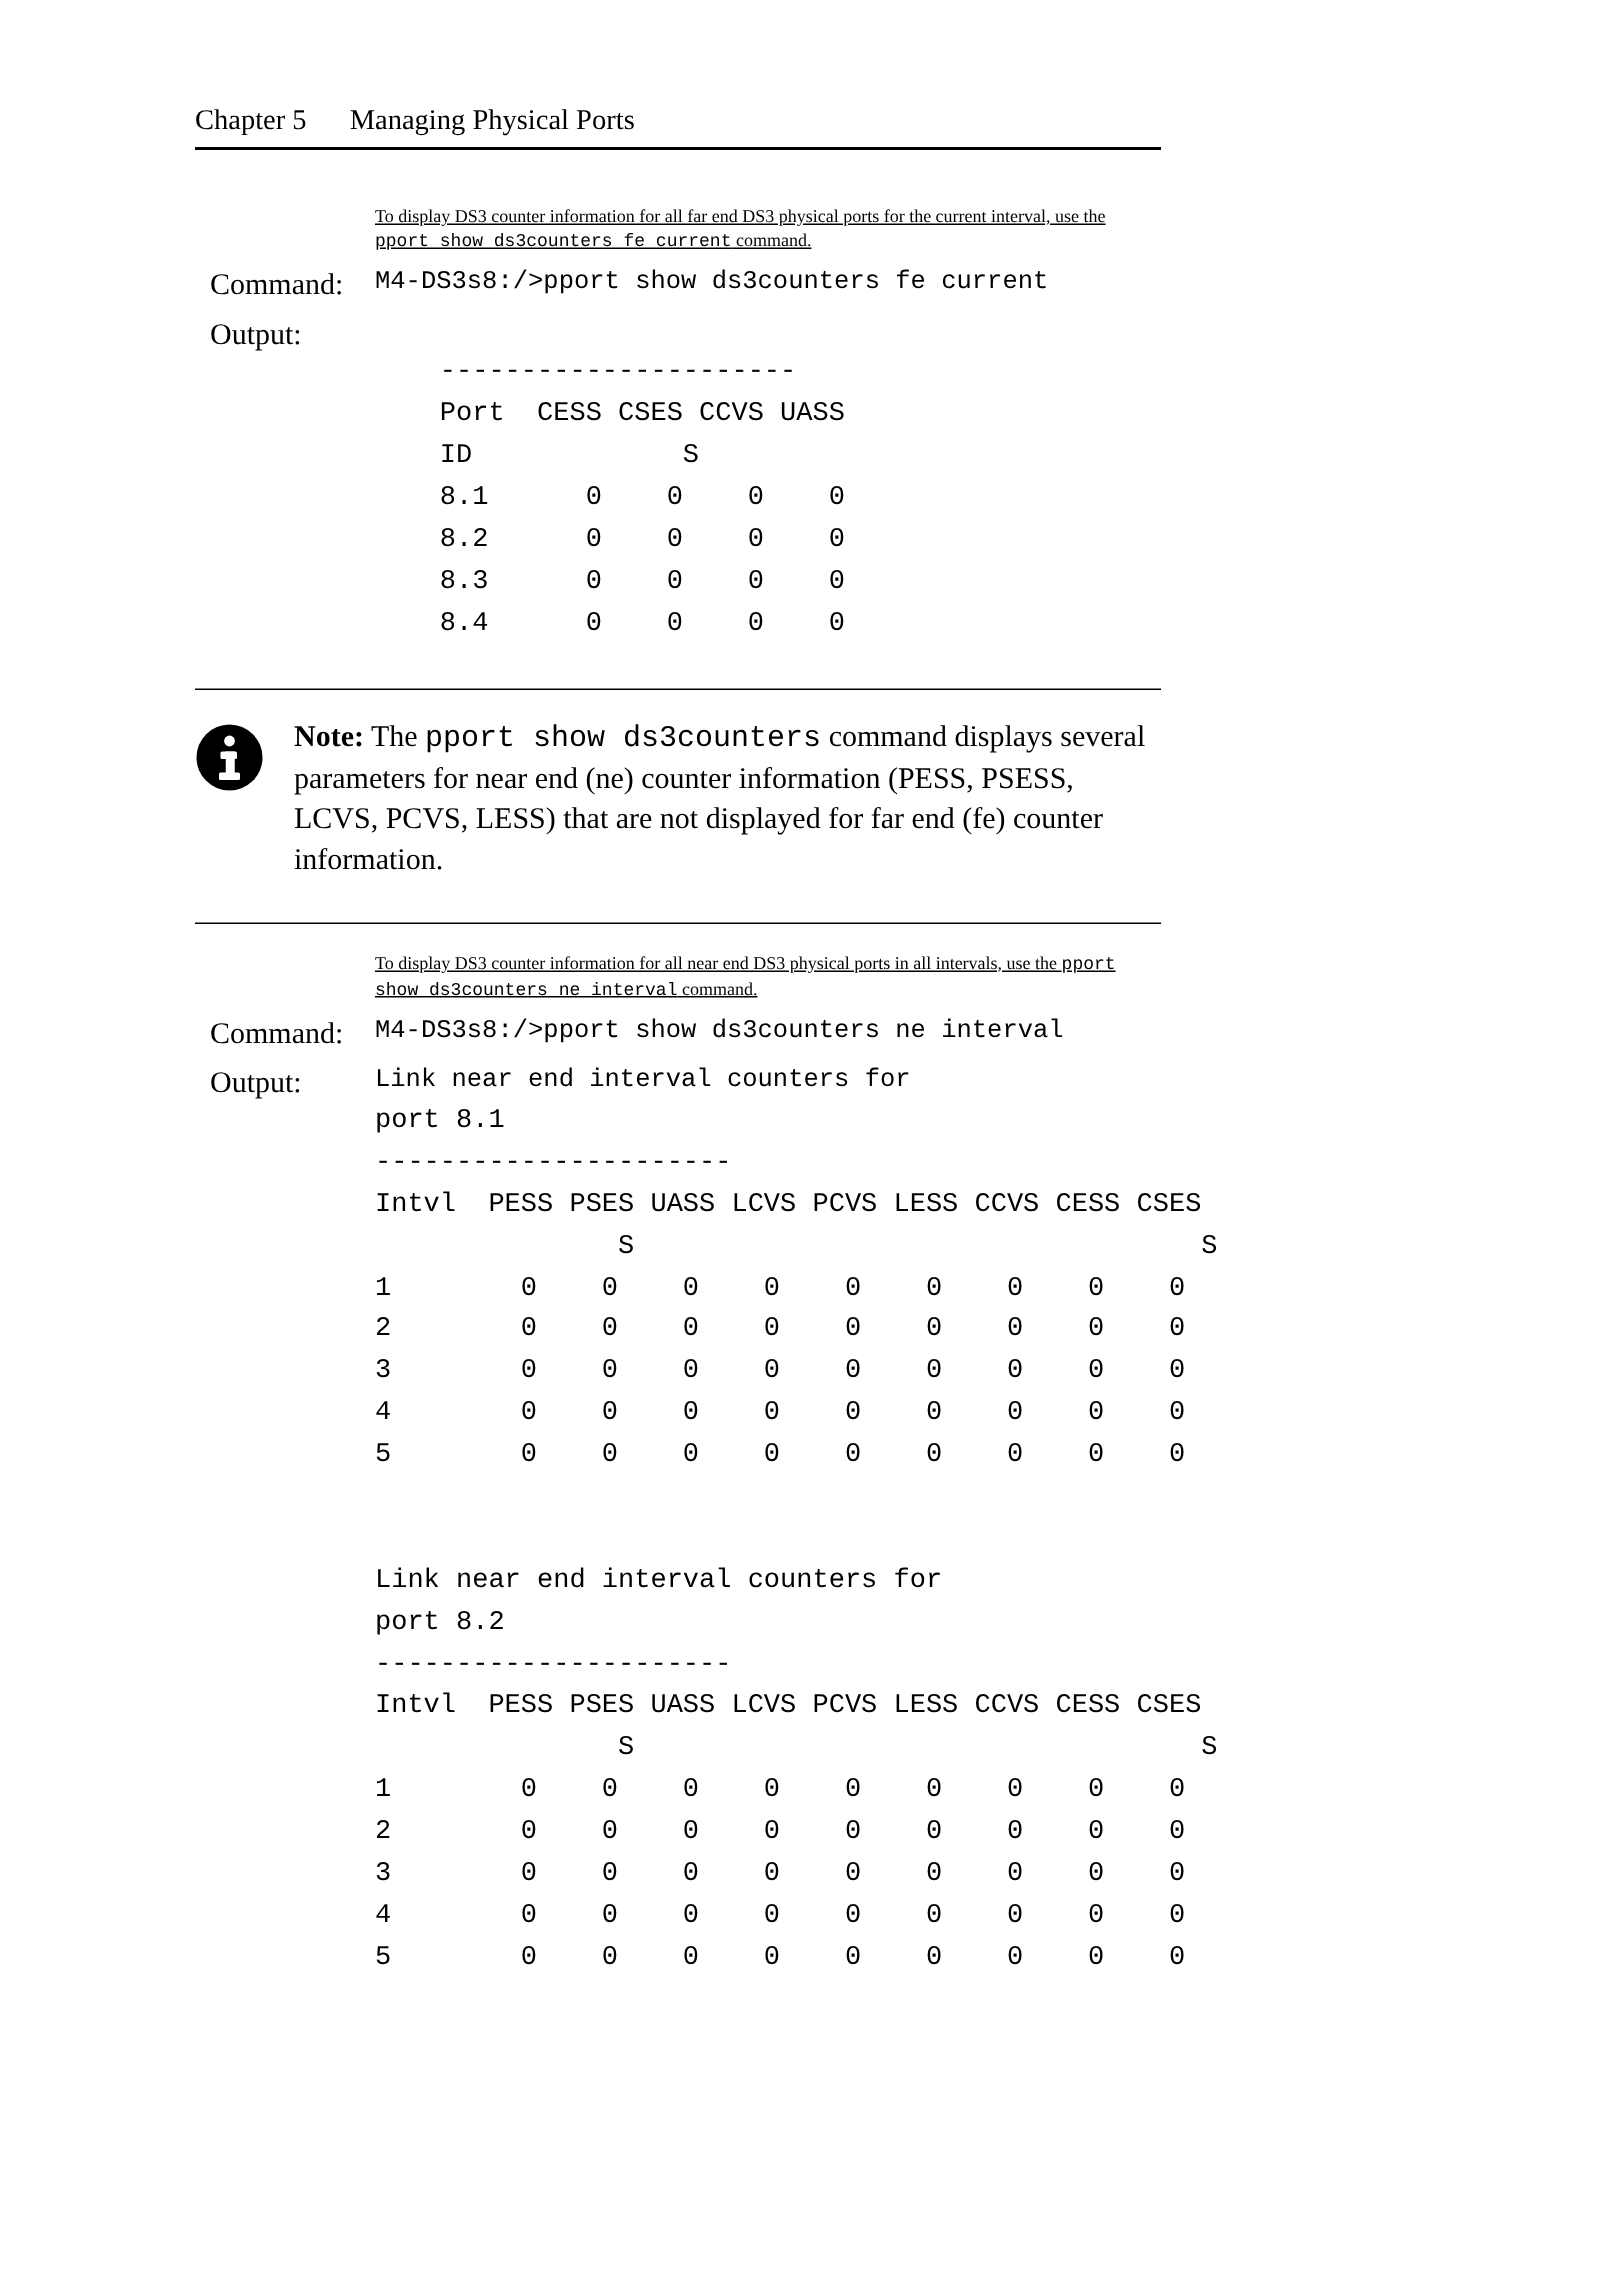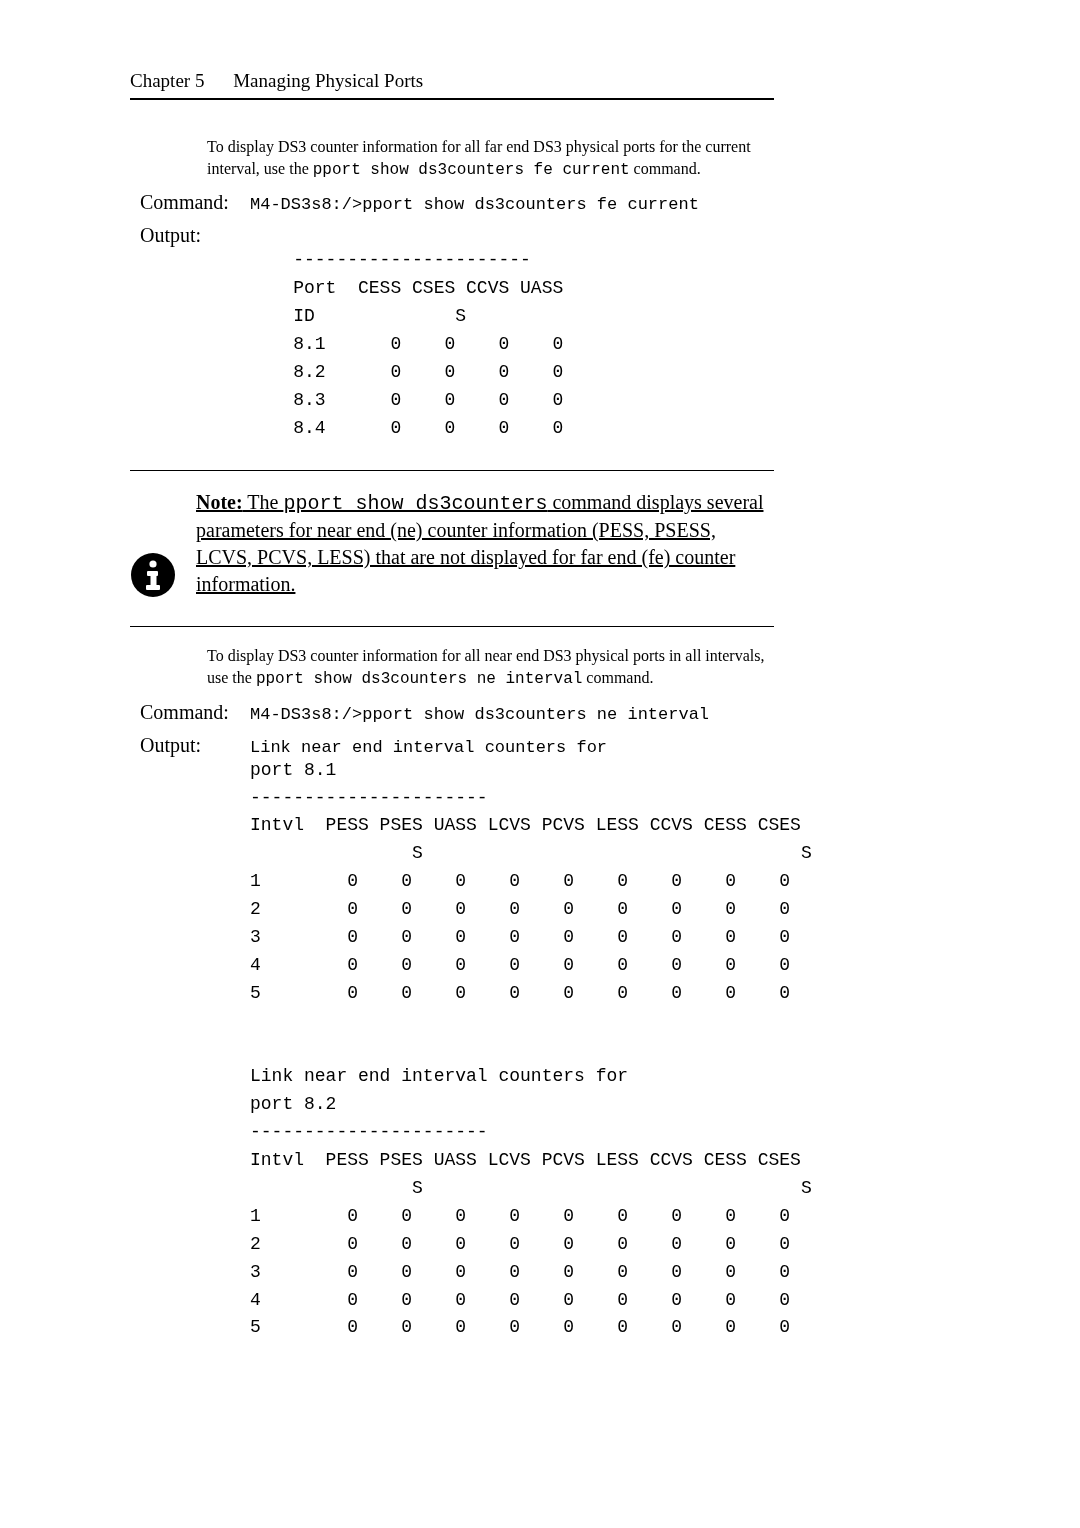--- a/index.html
+++ b/index.html
@@ -23,31 +23,32 @@
     font-size: 19px;
     border-bottom: 2px solid #000;
     padding-bottom: 6px;
     margin-bottom: 36px;
   }
   .running-head .chap {
     display: inline-block;
     margin-right: 24px;
   }
   .body-text {
-    margin-left: 77px;
-    font-size: 16px;
+    margin-left: 120px;
+    font-size: 12px;
     line-height: 1.35;
     margin-bottom: 10px;
+    text-decoration: underline;
   }
   .mono, code {
     font-family: "Courier New", Courier, monospace;
   }
   .cmdrow {
     display: flex;
-    align-items: flex-end;
+    align-items: flex-start;
     margin-top: 10px;
     margin-left: 10px;
   }
   .cmdrow .label {
     width: 110px;
     flex: 0 0 110px;
     font-size: 20px;
   }
   .cmdrow .val {
     font-family: "Courier New", Courier, monospace;
@@ -61,24 +62,23 @@
     white-space: pre;
     margin: 0 0 0 120px;
   }
   .note-sep {
     border: none;
     border-top: 1.5px solid #000;
     margin: 28px 0 18px 0;
   }
   .note-wrap {
     display: flex;
-    align-items: flex-end;
+    align-items: flex-start;
     gap: 20px;
     margin-bottom: 10px;
-    text-decoration: underline;
   }
   .note-icon {
     width: 46px;
     height: 46px;
     flex: 0 0 46px;
     margin-top: 4px;
   }
   .note-text {
     font-size: 20px;
     line-height: 1.35;

